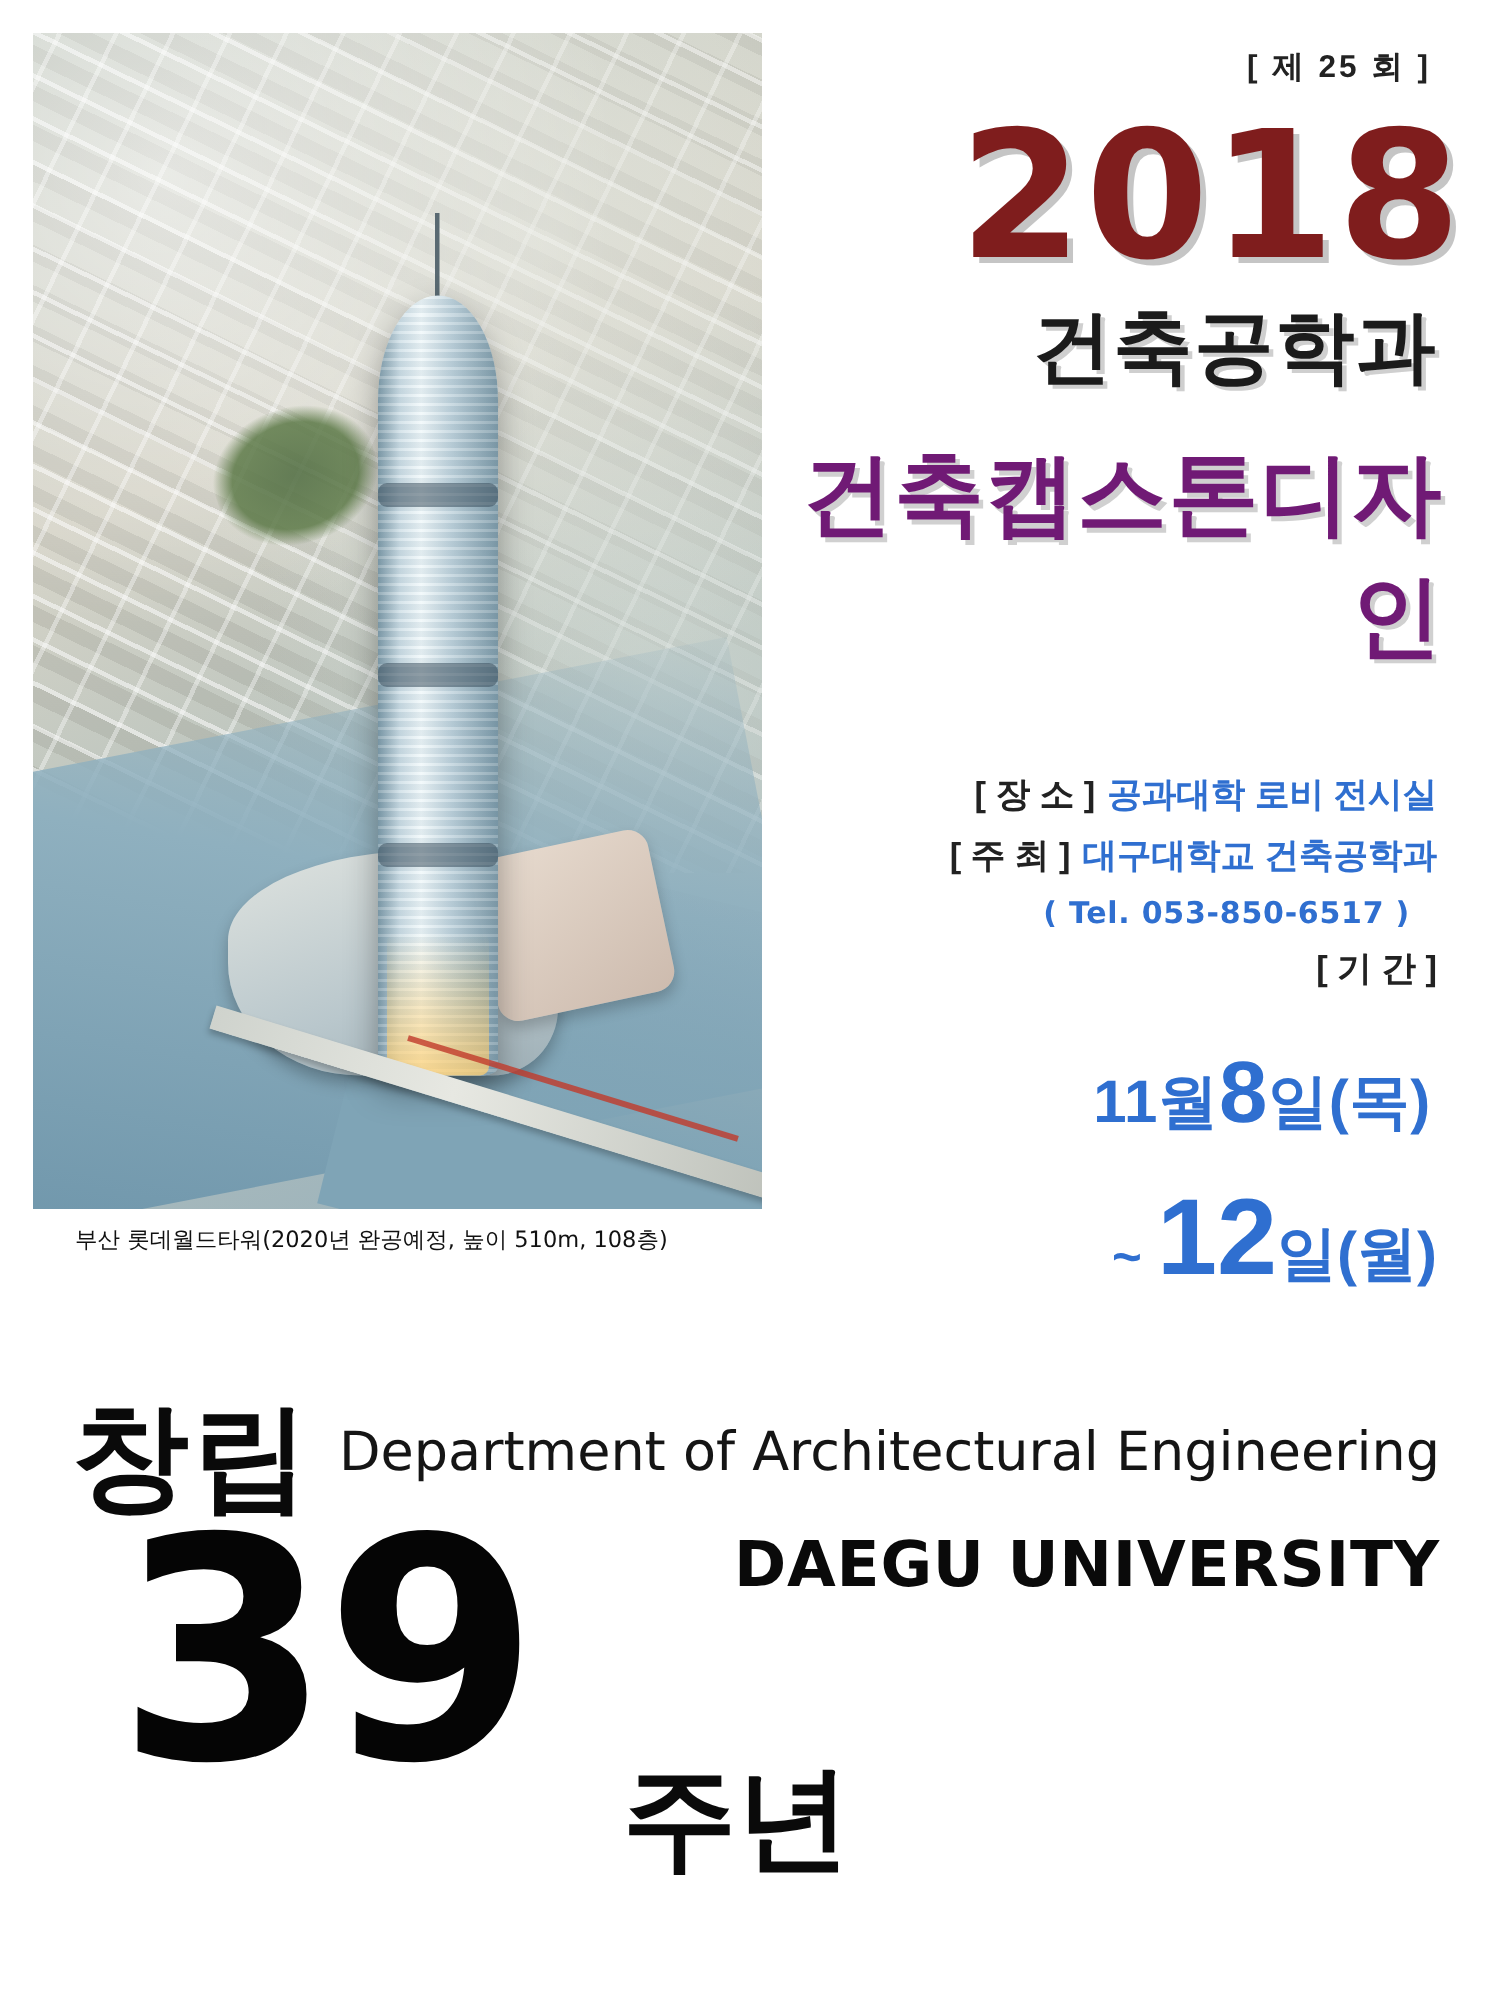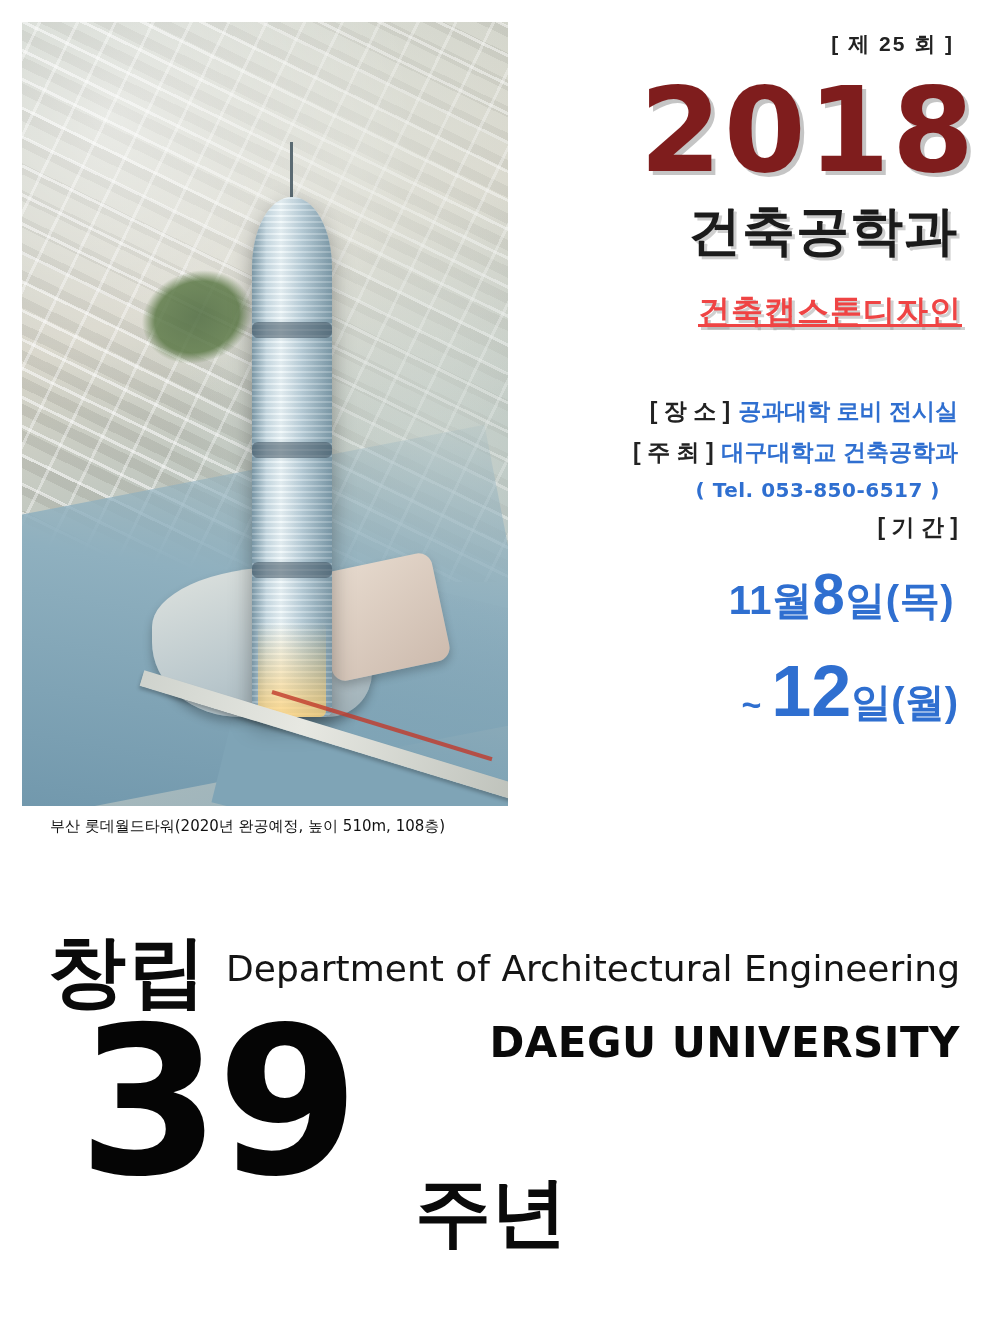--- a/index.html
+++ b/index.html
@@ -222,28 +222,27 @@
   .dept {
     font-size: 53px;
     font-weight: bold;
     color: #1b1b1b;
     letter-spacing: 1px;
     margin-top: 6px;
     margin-right: 18px;
     text-shadow: 3px 3px 0 rgba(160,160,160,0.5);
   }
   .capstone {
-    font-size: 32px;
-    font-weight: bold;
-    color: #ef4444;
+    font-size: 60px;
+    font-weight: bold;
+    color: #701a75;
     letter-spacing: 1px;
     margin-top: 22px;
     margin-right: 14px;
     text-shadow: 3px 3px 0 rgba(150,150,150,0.45);
-    text-decoration: underline;
   }
 
   .info-block {
     margin-top: 62px;
     margin-right: 18px;
   }
   .info-row {
     font-size: 23px;
     font-weight: bold;
     margin-bottom: 10px;
@@ -261,21 +260,21 @@
     font-size: 20px;
     font-weight: bold;
     color: #2f6fd0;
     margin-bottom: 10px;
     margin-right: 18px;
     letter-spacing: 0.5px;
     font-family: "DejaVu Sans", sans-serif;
   }
 
   .date-line-1 {
-    margin-top: 17px;
+    margin-top: 34px;
     margin-right: 22px;
     color: #2f6fd0;
     font-weight: bold;
     white-space: nowrap;
     font-size: 40px;
     letter-spacing: 0.5px;
   }
   .date-line-1 .big {
     font-size: 58px;
   }

